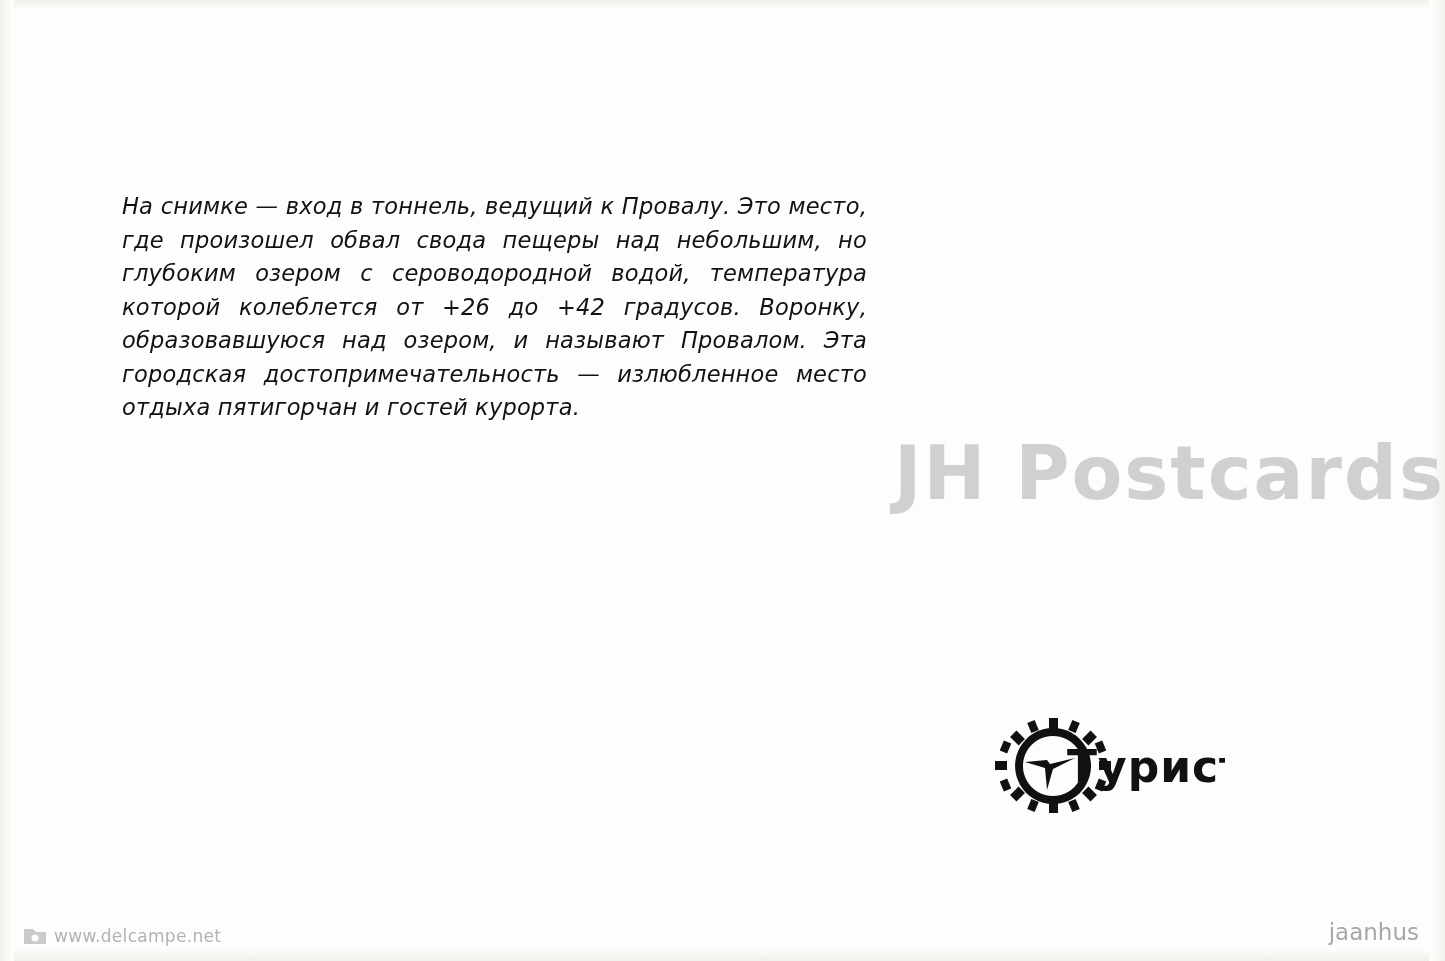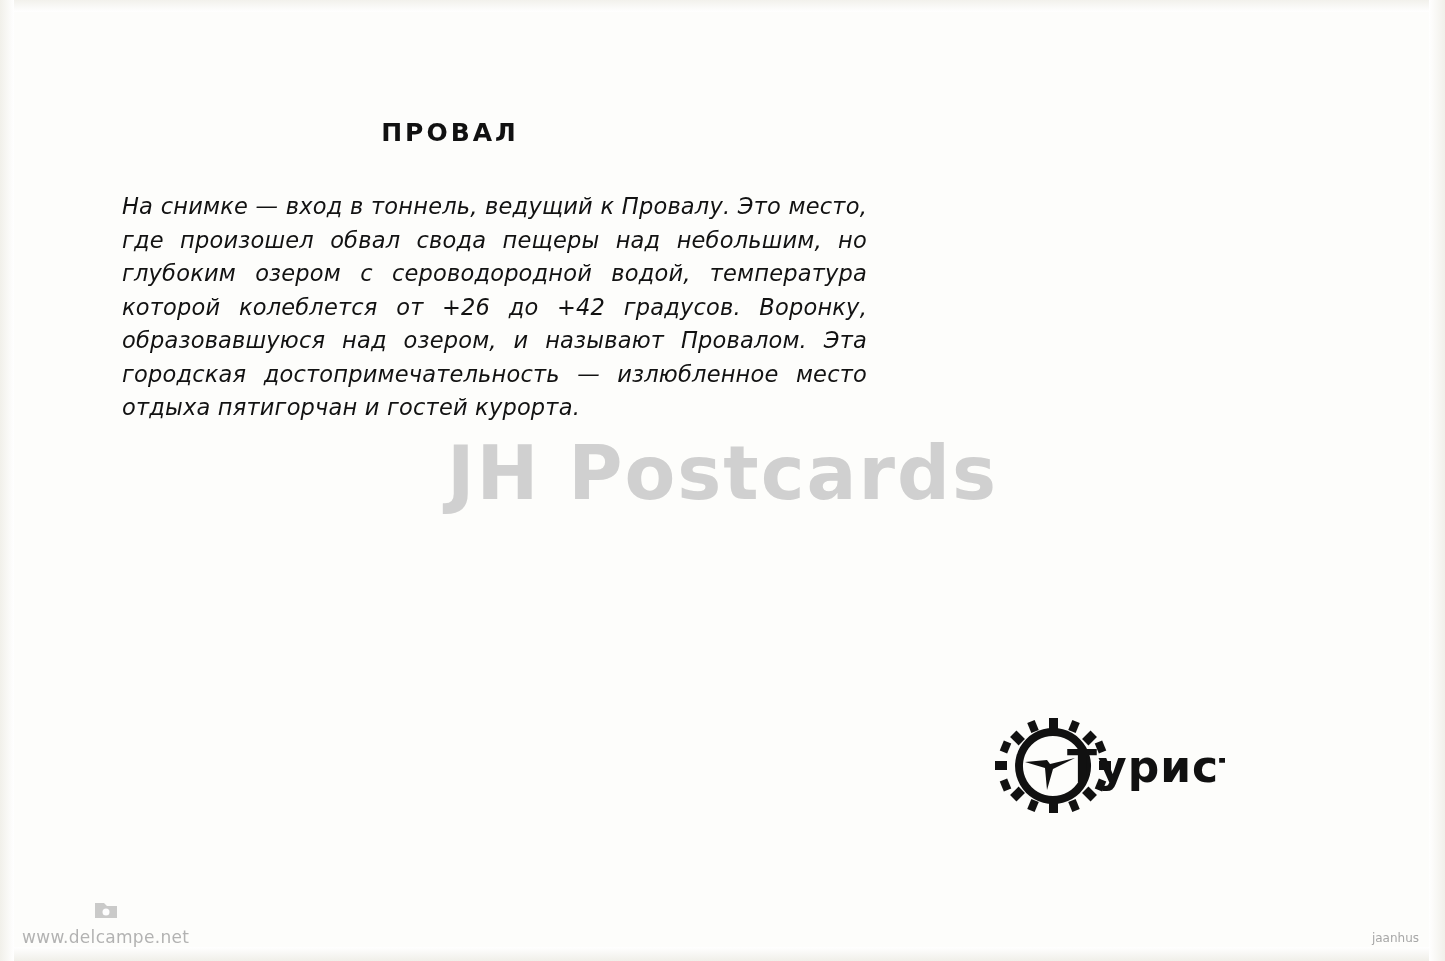--- a/index.html
+++ b/index.html
@@ -70,21 +70,21 @@
   .body-text p {
     margin: 0;
   }
 
   
   .watermark {
     position: absolute;
     left: 0;
     top: 430px;
     width: 1445px;
-    text-align: center;
+    text-align: right;
     font-family: "DejaVu Sans", sans-serif;
     font-size: 74px;
     font-weight: bold;
     color: #c9c9c9;
     letter-spacing: 2px;
     opacity: 0.85;
     pointer-events: none;
     user-select: none;
   }
 
@@ -100,53 +100,51 @@
 
   
   .delcampe {
     position: absolute;
     left: 22px;
     bottom: 14px;
     display: flex;
     align-items: center;
     gap: 6px;
     opacity: 0.75;
-    flex-direction: column;
   }
   .delcampe .dc-icon {
     width: 26px;
     height: 22px;
   }
   .delcampe .dc-text {
     font-family: "DejaVu Sans", sans-serif;
     font-size: 17px;
     color: #9a9a9a;
     letter-spacing: 0.3px;
   }
 
   .jaanhus {
     position: absolute;
     right: 26px;
     bottom: 16px;
     font-family: "DejaVu Sans", sans-serif;
-    font-size: 12px;
+    font-size: 23px;
     color: #a7a7a7;
   }
 </style>
 </head>
 <body>
 
 <div class="page">
 
   <div class="card-edge-top"></div>
   <div class="card-edge-bottom"></div>
   <div class="card-edge-left"></div>
   <div class="card-edge-right"></div>
 
-  <div class="title">ПРОВАЛ</div>
 
   <div class="body-text">
     <p>На снимке — вход в тоннель, ведущий к Провалу. Это место, где произошел обвал свода пещеры над небольшим, но глубоким озером с сероводородной водой, температура которой колеблется от +26 до +42 градусов. Воронку, образовавшуюся над озером, и называют Провалом. Эта городская достопримечательность — излюбленное место отдыха пятигорчан и гостей курорта.</p>
   </div>
 
   <div class="watermark">JH Postcards</div>
 
   <div class="logo">
     <svg width="230" height="95" viewBox="0 0 230 95" xmlns="http://www.w3.org/2000/svg">
 

